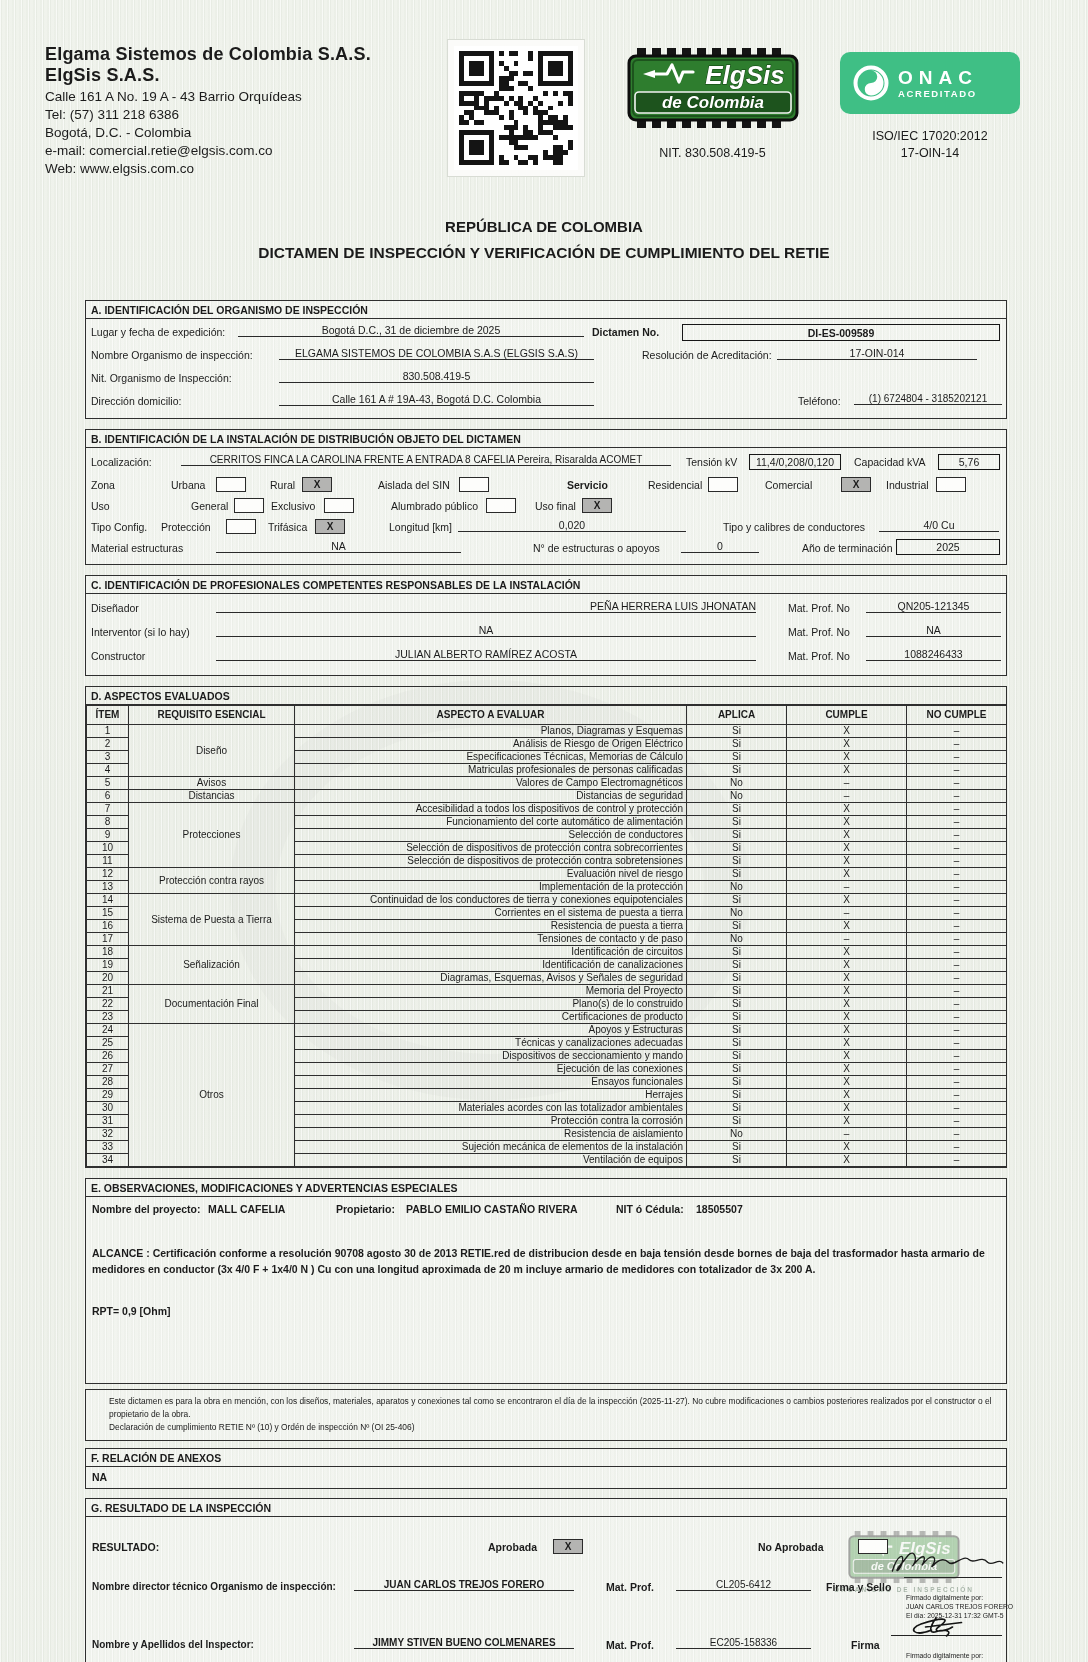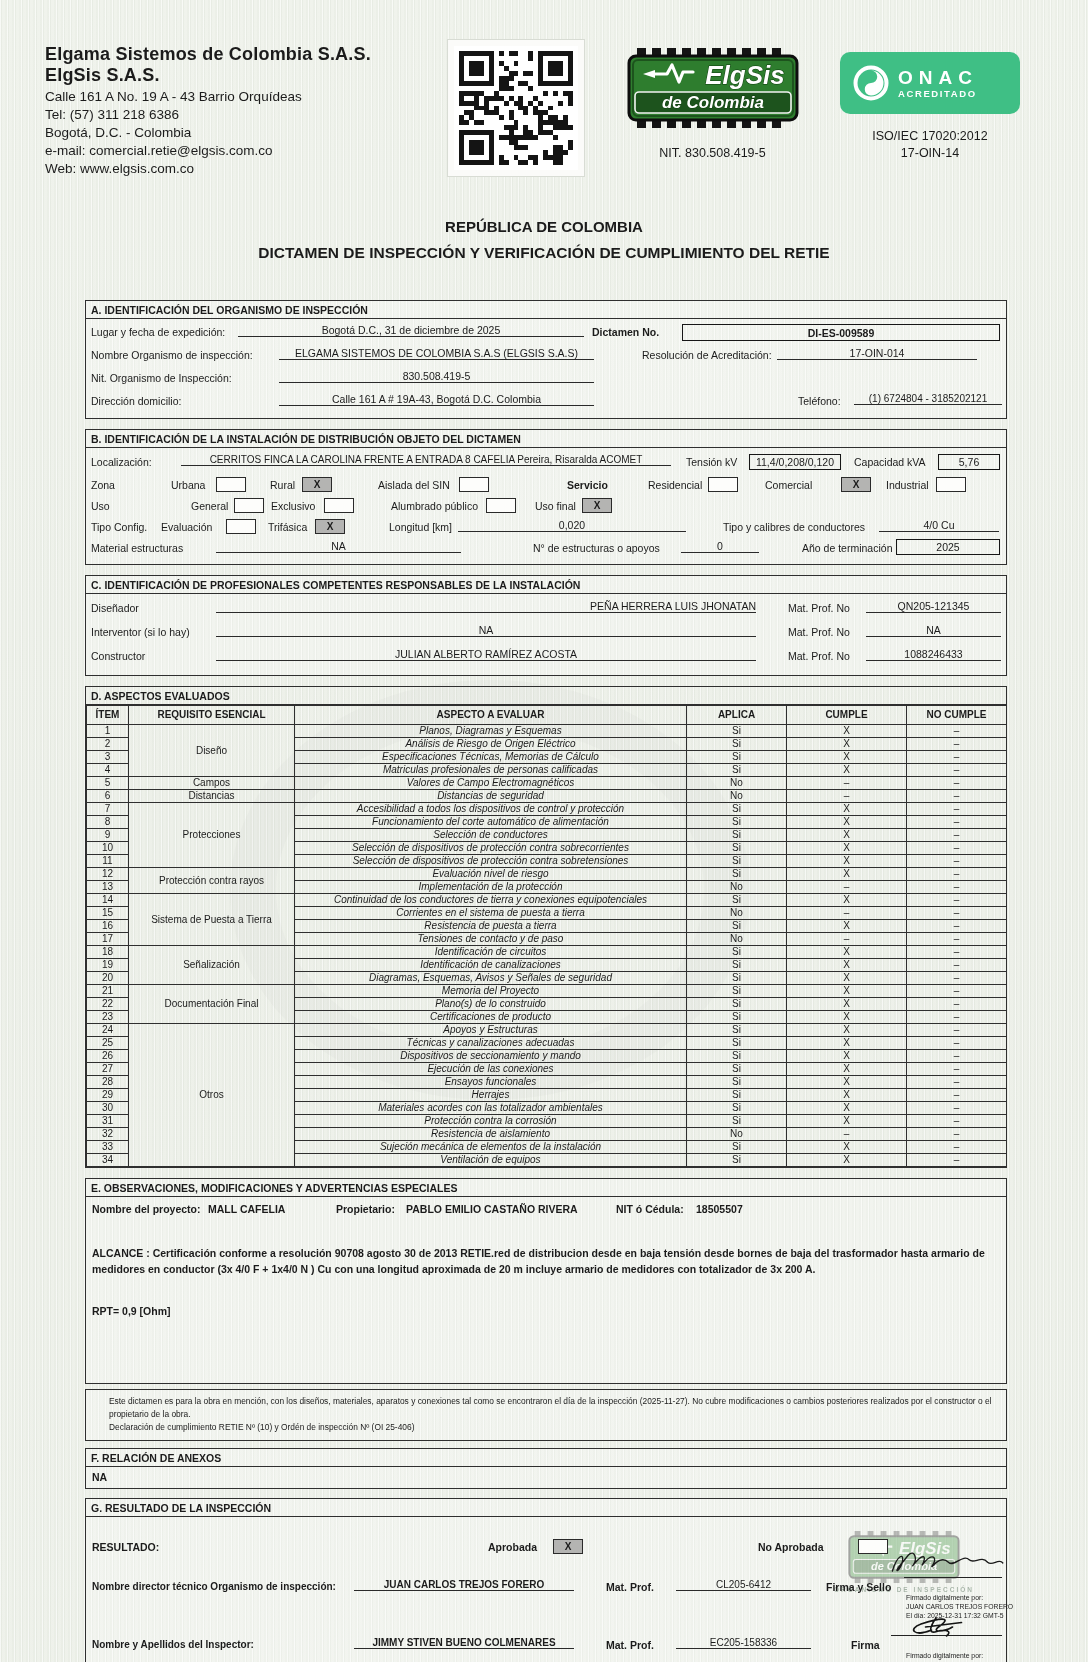--- a/index.html
+++ b/index.html
@@ -47,21 +47,21 @@
   .bx{ border:1.4px solid #161616; text-align:center; font-weight:700; }
   .cb{ position:absolute; top:2px; width:30px; height:15px; border:1.3px solid #2a2a2a; background:#fdfdfb;
        text-align:center; font-size:10px; font-weight:700; line-height:14px; }
   .cb.checked{ background:#b4b4b2; }
   
   table.asp{ width:100%; border-collapse:collapse; table-layout:fixed; }
   table.asp th, table.asp td{ border:1px solid #2f2f2f; font-size:10px; padding:0 3px; height:13px; line-height:12px; overflow:hidden; white-space:nowrap; }
   table.asp th{ font-weight:700; text-align:center; height:19px; }
   td.c-item{ text-align:center; border-width:1.4px; }
   td.c-group{ text-align:center; }
-  td.c-asp{ text-align:center;font-style:italic; }
+  td.c-asp{ text-align:right; }
   td.c-ap{ text-align:center; color:#222; }
   
   .eBody{ position:relative; height:186px; font-size:10.5px; }
   .alc{ position:absolute; left:6px; top:48px; width:908px; font-weight:700; line-height:16px; white-space:normal; }
   .rpt{ position:absolute; left:6px; top:108px; font-weight:700; }
   .disc{ padding:5px 7px 6px; font-size:8.4px; line-height:13px;margin-left:16px; }
   
   .gBody{ position:relative; height:156px; font-size:10.5px; }
   .sig-info{ position:absolute; width:190px; font-size:6.8px; line-height:9px; color:#222; }
   .stamp{ position:absolute; left:738px; top:14px; width:160px; text-align:center; opacity:.4; z-index:0; }
@@ -366,21 +366,21 @@
           <span class="cb" style="left:148px"></span>
           <span class="abs" style="left:185px">Exclusivo</span>
           <span class="cb" style="left:238px"></span>
           <span class="abs" style="left:305px">Alumbrado público</span>
           <span class="cb" style="left:400px"></span>
           <span class="abs" style="left:449px">Uso final</span>
           <span class="cb checked" style="left:496px">X</span>
         </div>
         <div class="frow" style="height:21px">
           <span class="abs" style="left:5px">Tipo Config.</span>
-          <span class="abs" style="left:75px">Evaluación</span>
+          <span class="abs" style="left:75px">Protección</span>
           <span class="cb" style="left:140px"></span>
           <span class="abs" style="left:182px">Trifásica</span>
           <span class="cb checked" style="left:229px">X</span>
           <span class="abs" style="left:303px">Longitud  [km]</span>
           <span class="abs ul" style="left:372px; width:228px; top:2px;">0,020</span>
           <span class="abs" style="left:637px">Tipo y calibres de conductores</span>
           <span class="abs ul" style="left:793px; width:120px; top:2px;">4/0 Cu</span>
         </div>
         <div class="frow" style="height:22px">
           <span class="abs" style="left:5px">Material estructuras</span>
@@ -463,21 +463,21 @@
             </tr>
             <tr>
               <td class="c-item">4</td>
               <td class="c-asp">Matriculas profesionales de personas calificadas</td>
               <td class="c-ap">Si</td>
               <td class="c-ap">X</td>
               <td class="c-ap">–</td>
             </tr>
             <tr>
               <td class="c-item">5</td>
-              <td class="c-group" rowspan="1">Campos</td>
+              <td class="c-group" rowspan="1">Avisos</td>
               <td class="c-asp">Valores de Campo Electromagnéticos</td>
               <td class="c-ap">No</td>
               <td class="c-ap">–</td>
               <td class="c-ap">–</td>
             </tr>
             <tr>
               <td class="c-item">6</td>
               <td class="c-group" rowspan="1">Distancias</td>
               <td class="c-asp">Distancias de seguridad</td>
               <td class="c-ap">No</td>

